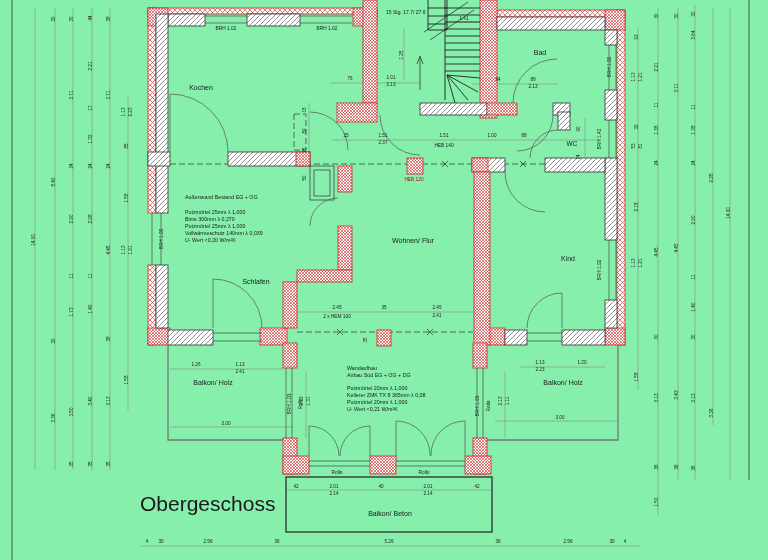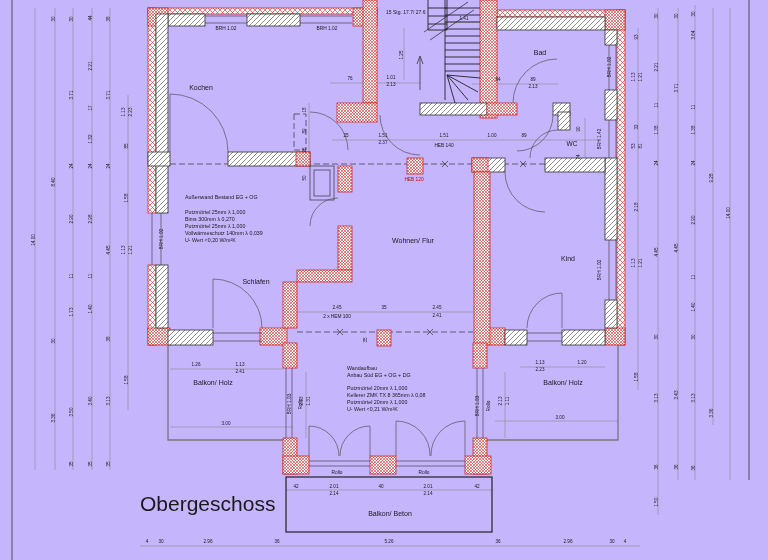--- a/index.html
+++ b/index.html
@@ -1,16 +1,16 @@
 <!DOCTYPE html>
 <html style="--wall-red: #cc2a2a; --hatch-gray: #444444; --dim: #8a8a8a;"><head>
 <meta charset="utf-8">
 <style>
   html,body{margin:0;padding:0;background:#f4f4f4;}
-  .sheet{position:relative;width:768px;height:560px;background:#c4b5fd;overflow:hidden;
+  .sheet{position:relative;width:768px;height:560px;background:#86efac;overflow:hidden;
          font-family:"Liberation Sans", sans-serif;}
   svg text{font-family:"Liberation Sans", sans-serif;}
   :root{--wall-red:#cc2a2a;--hatch-gray:#444444;--dim:#8a8a8a;}
 </style>
 </head>
 <body>
 
 <div class="sheet">
 <svg width="768" height="560" viewBox="0 0 768 560">
   <defs>

